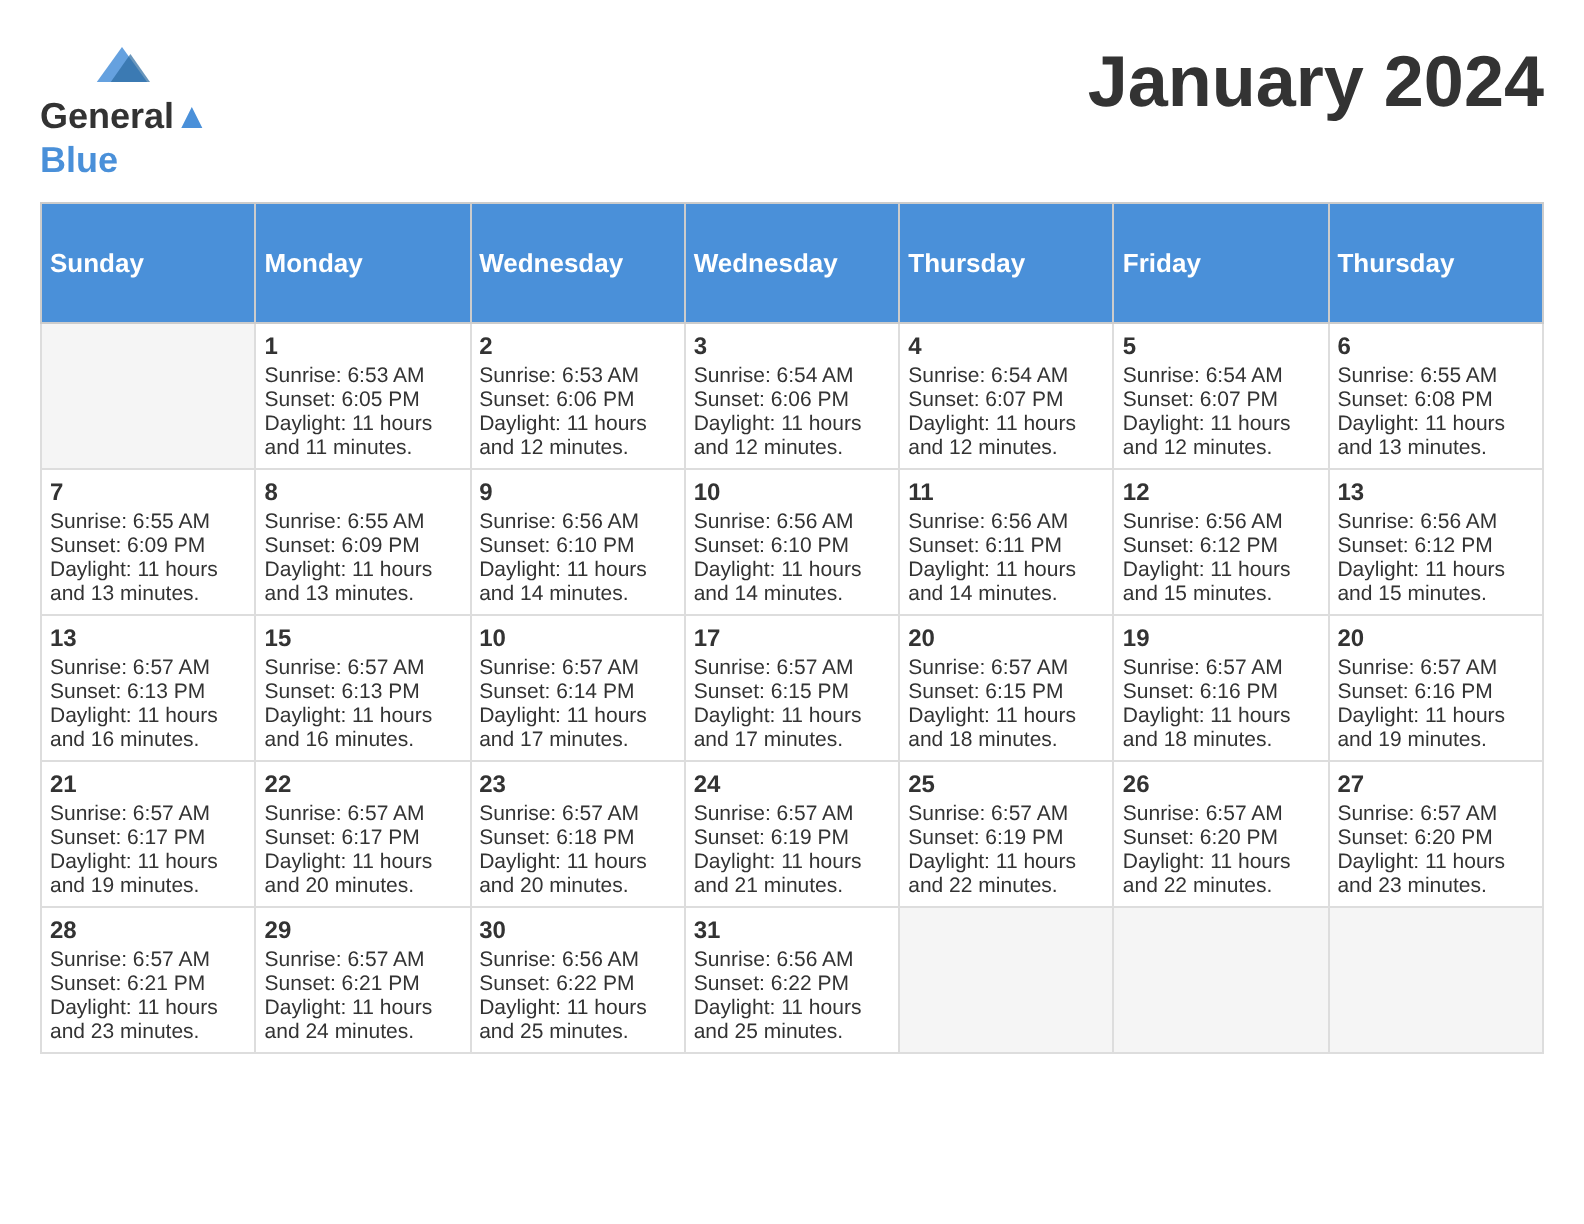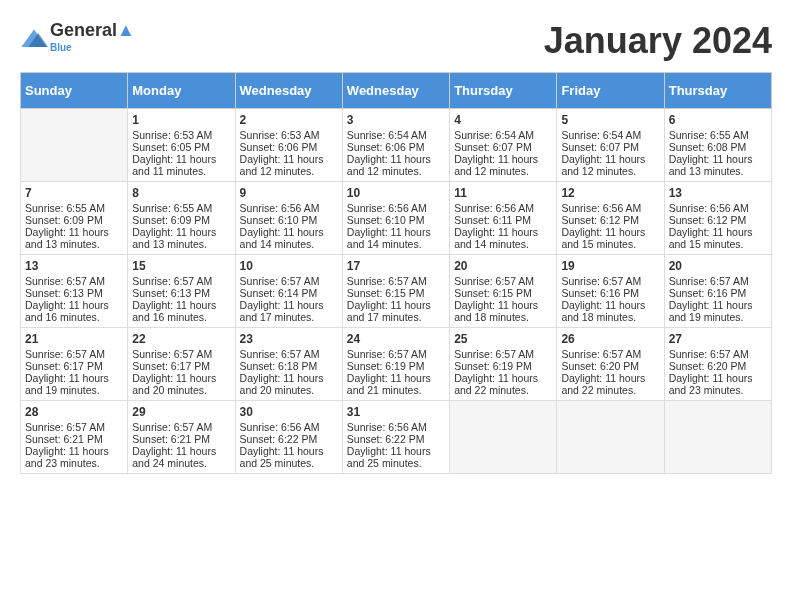--- a/index.html
+++ b/index.html
@@ -11,21 +11,22 @@
       padding: 20px;
     }
     .header {
       display: flex;
       justify-content: space-between;
       align-items: flex-start;
       margin-bottom: 10px;
     }
     .logo {
       display: flex;
-      align-items: flex-end;
+      align-items: center;
+      flex-direction: column;
     }
     .logo-text {
       font-size: 18px;
       font-weight: bold;
       color: #333;
       line-height: 1.2;
     }
     .logo-text span {
       color: #4a90d9;
     }
@@ -48,21 +49,21 @@
     }
     table {
       width: 100%;
       border-collapse: collapse;
     }
     thead tr th {
       background-color: #4a90d9;
       color: #fff;
       font-size: 13px;
       font-weight: bold;
-      padding: 10px 4px;
+      padding: 22px 4px;
       text-align: left;
       border: 1px solid #ccc;
     }
     tbody tr td {
       vertical-align: top;
       font-size: 10.5px;
       color: #333;
       padding: 4px 4px;
       border: 1px solid #ddd;
       width: calc(100% / 7);
@@ -89,21 +90,21 @@
 
 <div class="header">
   <div class="logo">
     <svg class="logo-icon" viewBox="0 0 40 40" xmlns="http://www.w3.org/2000/svg">
       <rect x="0" y="0" width="40" height="40" fill="white"></rect>
       <polygon points="20,5 38,30 2,30" fill="#4a90d9" opacity="0.85"></polygon>
       <polygon points="26,10 40,30 12,30" fill="#2a6aa0" opacity="0.7"></polygon>
     </svg>
     <div class="logo-text">
       <div>General<span>▲</span></div>
-      <div style="color:#4a90d9; font-size:10px;">Blue</div>
+      <div style="color:#4a90d9; font-size:18px;">Blue</div>
     </div>
   </div>
   <div class="title-block">
     <div class="month-title">January 2024</div>
   </div>
 </div>
 
 <table>
   <thead>
     <tr>

